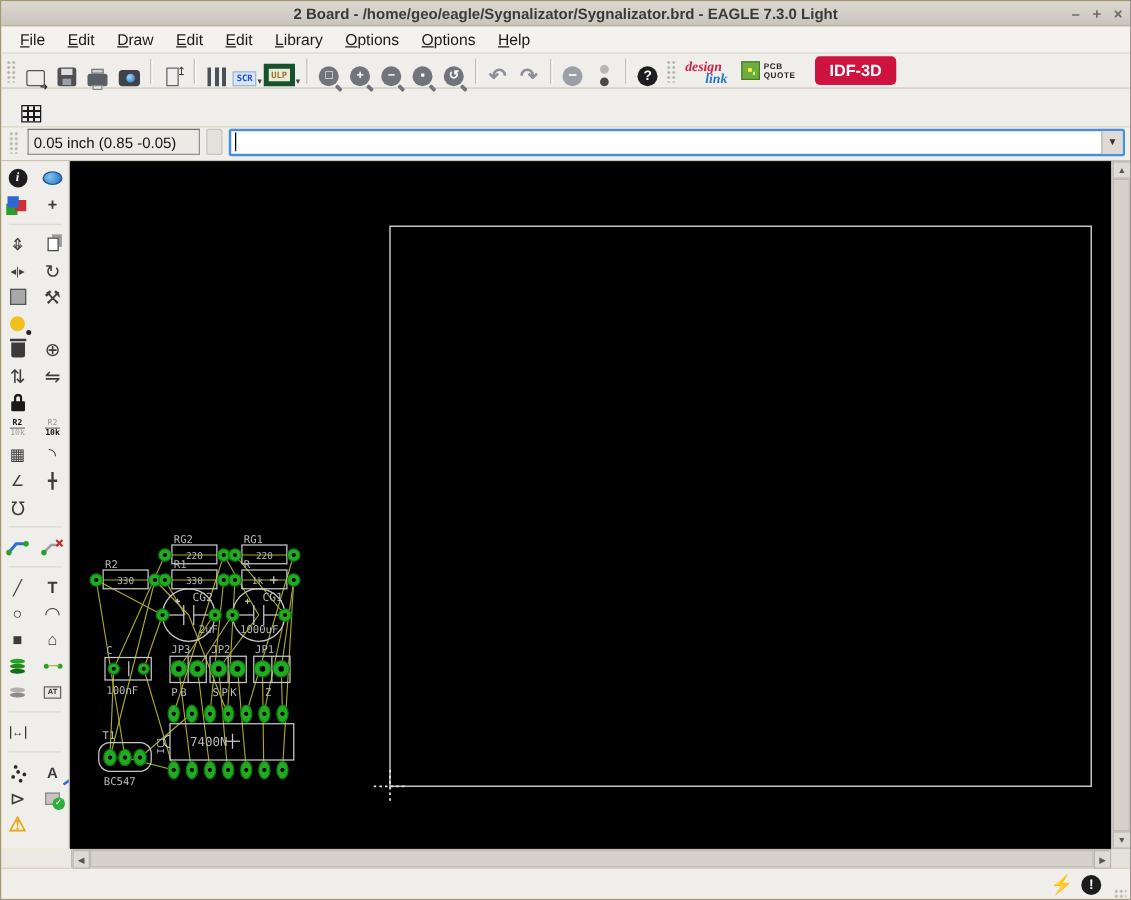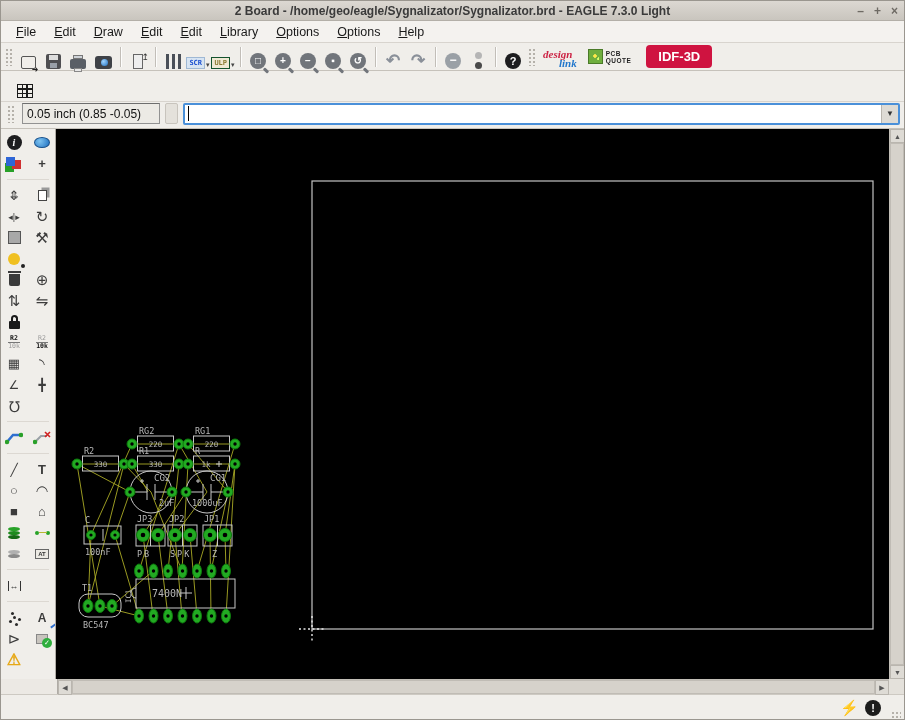--- a/index.html
+++ b/index.html
@@ -39,21 +39,21 @@
   .g-print{width:16px;height:10px;background:#5a5f66;border-radius:2px;position:relative;margin-top:4px;}
   .g-print::before{content:"";position:absolute;top:-4px;left:3px;right:3px;height:4px;background:#cfd3d8;border:1px solid #777;}
   .g-print::after{content:"";position:absolute;bottom:-3px;left:4px;right:4px;height:4px;background:#e8e8e8;border:1px solid #888;}
   .g-cam{width:17px;height:13px;background:#3f4247;border-radius:3px;position:relative;}
   .g-cam::after{content:"";position:absolute;top:3px;left:6px;width:7px;height:7px;border-radius:50%;
                 background:radial-gradient(circle at 35% 35%, #9fd4ff, #1f6fc0);}
   .g-sheet{width:10px;height:15px;border:1.5px solid #666;position:relative;background:#eee;}
   .g-sheet::after{content:"↥";position:absolute;top:-3px;right:-7px;font-size:9px;color:#333;}
   .g-lib{width:15px;height:15px;background:repeating-linear-gradient(90deg,#4a4f58 0 3px,transparent 3px 6px);}
   .scrbox{padding:1px 2px;background:#d7e4f2;border:1px solid #9fb8d4;font:bold 7px "DejaVu Sans Mono",monospace;color:#1a4fd0;}
-  .ulpbox{padding:1px 2px;background:#efe9d4;border:1px solid #14532d;font:bold 7px "DejaVu Sans Mono",monospace;color:#8a7a30;}
+  .ulpbox{padding:1px 2px;background:#efe9d4;border:4px solid #14532d;font:bold 7px "DejaVu Sans Mono",monospace;color:#8a7a30;}
   .dd{font-size:7px;color:#444;margin-left:1px;align-self:flex-end;}
   .zc{width:16px;height:16px;border-radius:50%;background:#71757b;color:#fff;font:bold 10px/16px "Liberation Sans",sans-serif;
       text-align:center;position:relative;}
   .zc::after{content:"";position:absolute;right:-3px;bottom:-3px;width:6px;height:3px;background:#71757b;
              transform:rotate(45deg);border-radius:1px;}
   .g-undo,.g-redo{font-size:17px;font-weight:bold;color:#8a9099;line-height:17px;}
   .g-stop{width:16px;height:16px;border-radius:50%;background:#9aa0a6;color:#fff;font:bold 12px/15px sans-serif;text-align:center;}
   .g-traffic{width:7px;height:7px;border-radius:50%;background:#b5b5b5;box-shadow:0 10px 0 #4a4a4a;margin-bottom:10px;}
   .g-help{width:16px;height:16px;border-radius:50%;background:#1d1d1f;color:#fff;font:bold 11px/16px sans-serif;text-align:center;}
   .dl{line-height:10px;padding:0 4px;}

